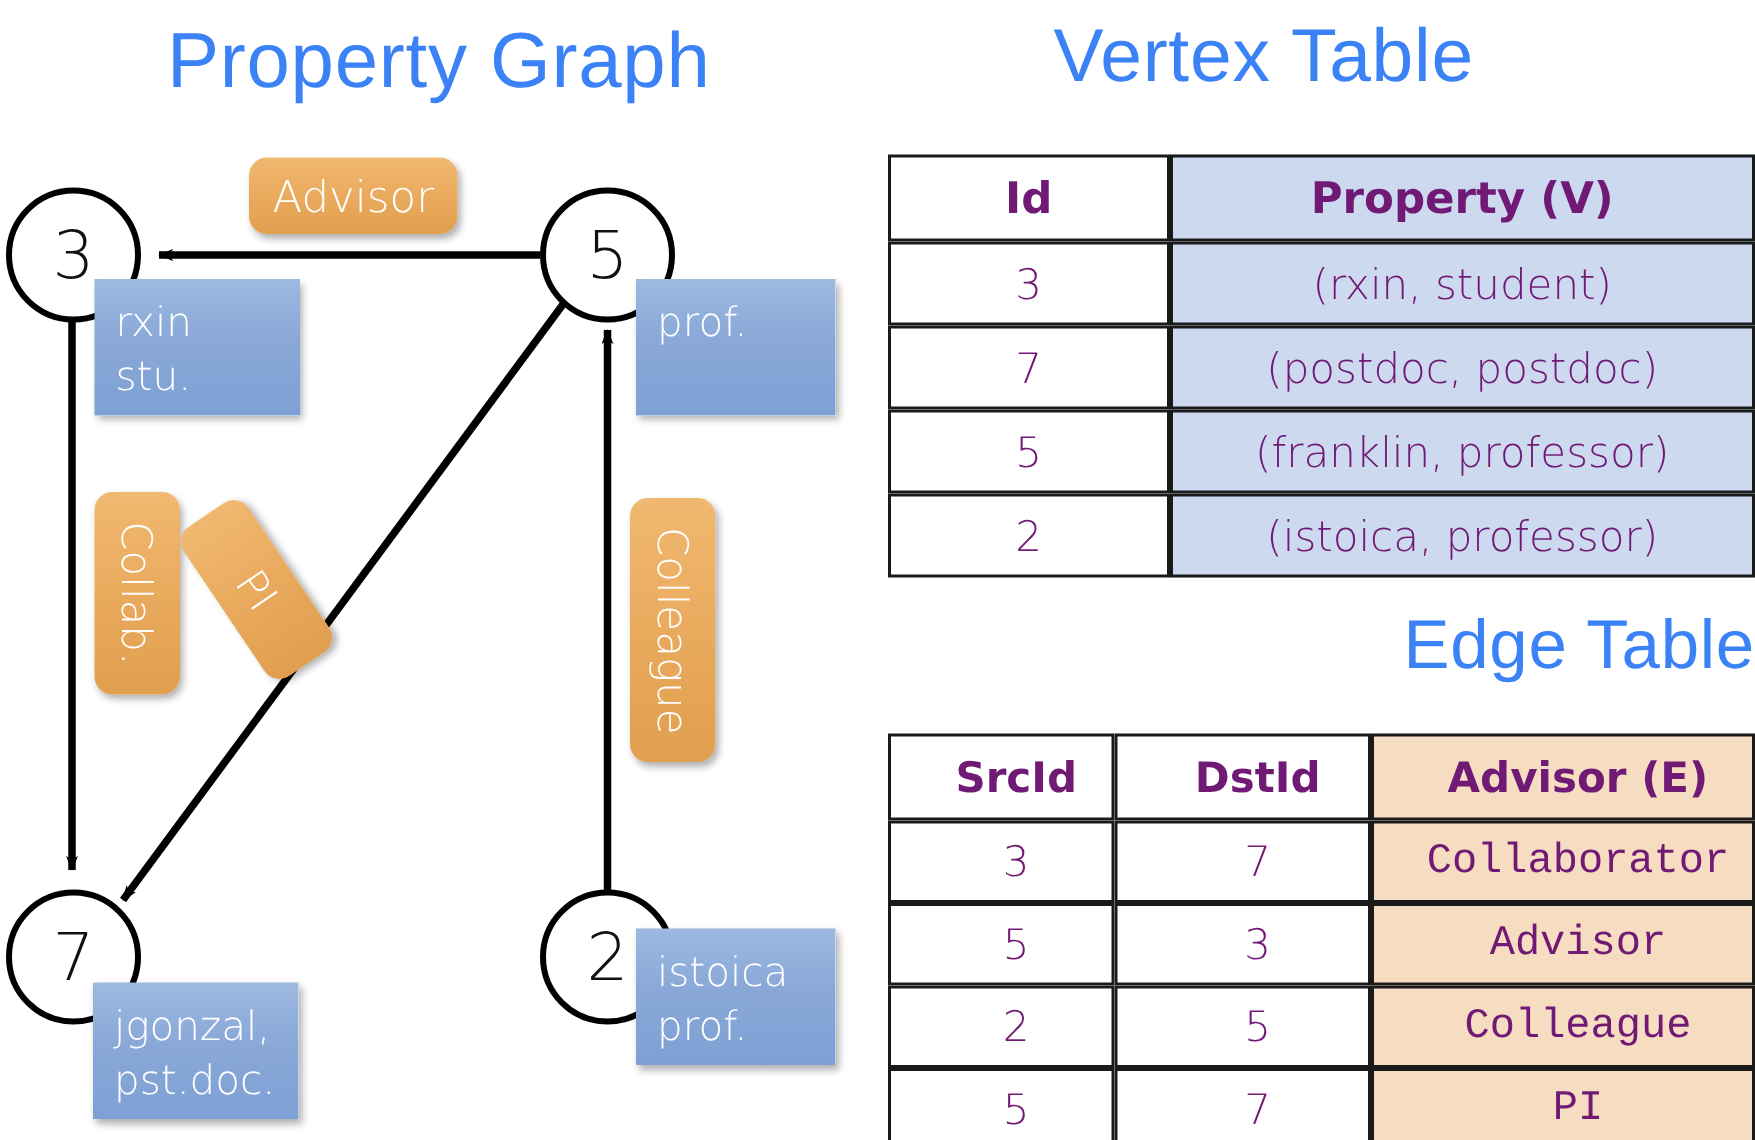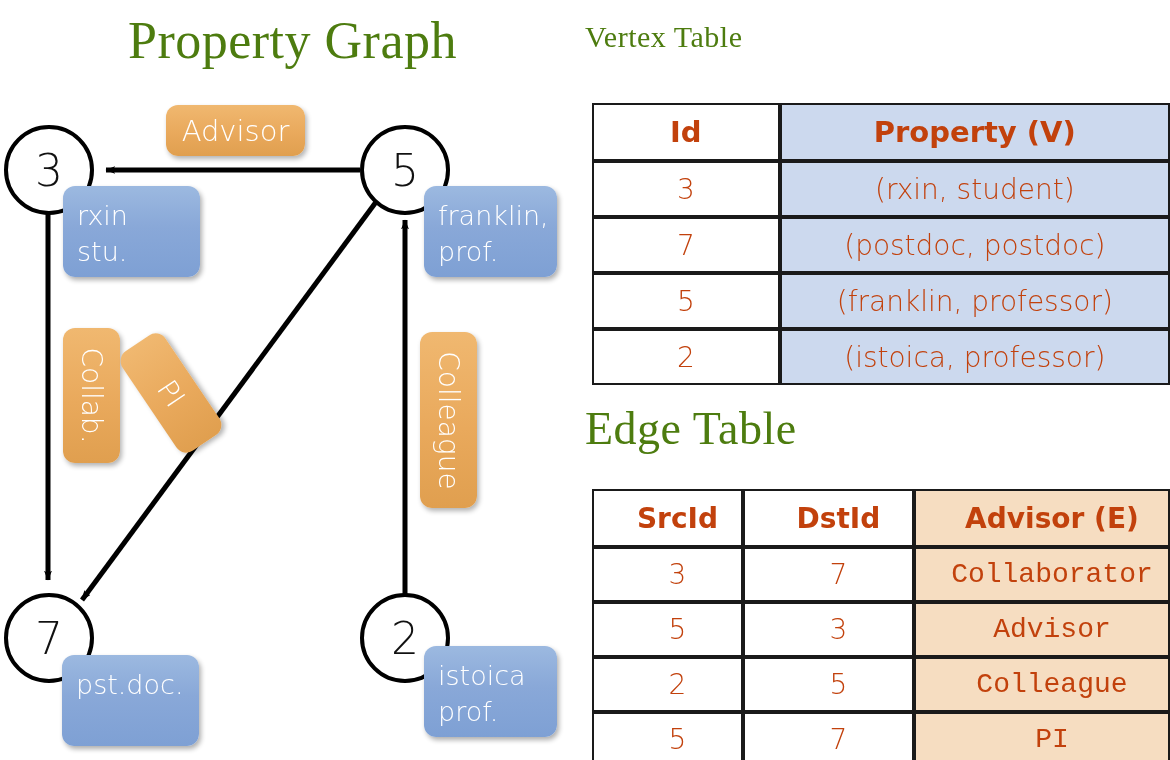--- a/index.html
+++ b/index.html
@@ -13,40 +13,41 @@
     height: 760px;
     position: relative;
     overflow: hidden;
     font-family: "Liberation Sans", sans-serif;
     color: #000000;
   }
 
   
   .title {
     position: absolute;
-    font-family: Liberation Serif, serif;
-    font-weight: 300;
-    color: #4d7c0f;
+    font-family: Liberation Sans, sans-serif;
+    font-weight: 300;
+    color: #3b82f6;
     white-space: nowrap;
     letter-spacing: 0.5px;
   }
   #title-property-graph {
     left: 0; top: 10px; width: 585px;
     text-align: center;
     font-size: 52px;
     line-height: 62px;
   }
   #title-vertex-table {
-    left: 585px; top: 8px; width: 585px;
-    font-size: 30px;
+    left: 550px; top: 8px; width: 585px;
+    text-align: center;
+    font-size: 50px;
     line-height: 58px;
   }
   #title-edge-table {
     left: 585px; top: 400px; width: 585px;
-    text-align: left;
+    text-align: right;
     font-size: 46px;
     line-height: 58px;
   }
 
   
   #graph-panel {
     position: absolute;
     left: 0; top: 0;
     width: 585px; height: 760px;
   }
@@ -68,21 +69,21 @@
     justify-content: center;
     font-family: "DejaVu Sans", sans-serif;
     font-weight: 300;
     font-size: 44px;
     color: #111;
     z-index: 4;
   }
 
   .prop-box {
     position: absolute;
-    border-radius: 12px;
+    border-radius: 0;
     background: linear-gradient(180deg, #9cb9e0 0%, #89a8d8 45%, #7ea0d4 100%);
     box-shadow: 2px 3px 5px rgba(0,0,0,0.32);
     color: #ffffff;
     font-family: "DejaVu Sans", sans-serif;
     font-weight: 300;
     font-size: 27px;
     line-height: 36px;
     padding: 12px 0 0 14px;
     box-sizing: border-box;
     z-index: 6;
@@ -115,21 +116,21 @@
     border-collapse: separate;
     border-spacing: 0;
     font-family: "DejaVu Sans", sans-serif;
     font-weight: 300;
     background: #fff;
   }
   .tbl td, .tbl th {
     border: 2px solid #1a1a1a;
     text-align: center;
     font-weight: 300;
-    color: #c2410c;
+    color: #701a75;
     padding: 0;
   }
   .tbl th {
     font-weight: 700;
     font-family: "DejaVu Sans", sans-serif;
   }
   .cell-plain { background: #ffffff; }
   .cell-blue  { background: #ccd9ee; }
   .cell-tan   { background: #f6ddc1; font-family: Liberation Mono, monospace; }
 
@@ -190,27 +191,27 @@
     </div>
   <div class="graph-node" style="left:360px;top:593px;">
       <span>2</span>
     </div>
 
   <div class="prop-box" style="left:63px; top:186px; width:137px; height:91px;">
     <div>rxin</div>
     <div>stu.</div>
   </div>
   <div class="prop-box" style="left:424px; top:186px; width:133px; height:91px;">
-    <div>franklin,</div>
     <div>prof.</div>
   </div>
   <div class="prop-box" style="left:62px; top:655px; width:137px; height:91px;">
+    <div>jgonzal,</div>
     <div>pst.doc.</div>
   </div>
-  <div class="prop-box" style="left:424px; top:646px; width:133px; height:91px;">
+  <div class="prop-box" style="left:424px; top:619px; width:133px; height:91px;">
     <div>istoica</div>
     <div>prof.</div>
   </div>
 
   <div class="edge-label" style="left:166px; top:105px; width:139px; height:51px; font-size:29px;">
     <span>Advisor</span>
   </div>
 
   <div class="edge-label" style="left:63px; top:328px; width:57px; height:135px;">
     <span class="vtext">Collab.</span>

